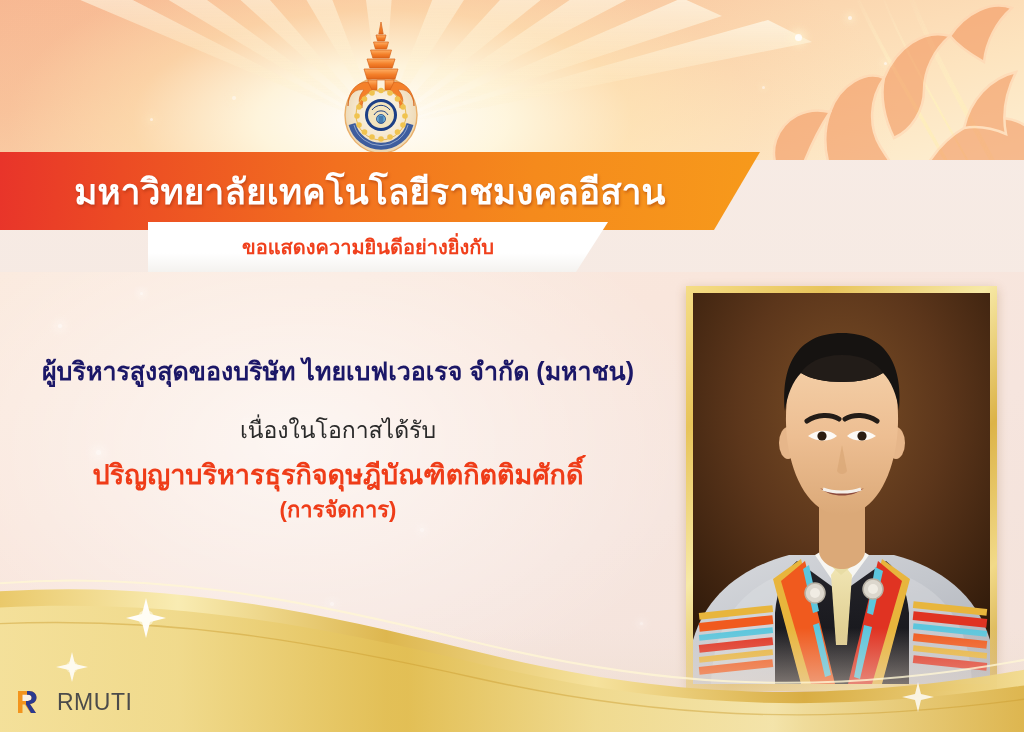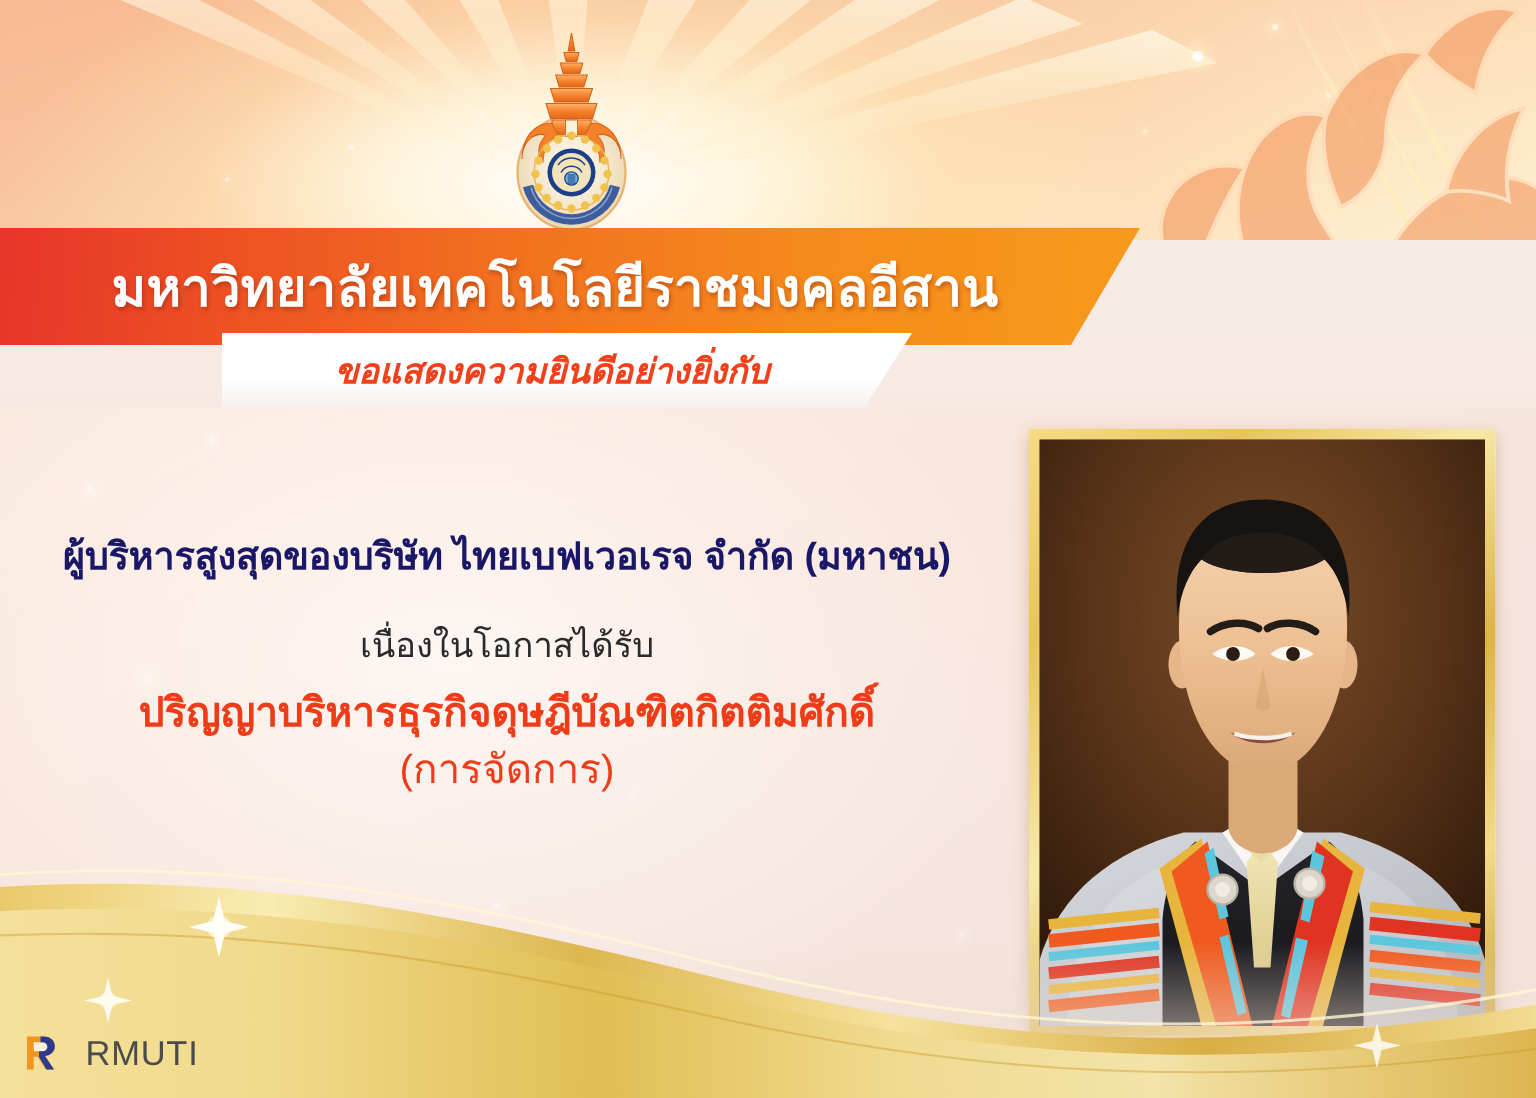--- a/index.html
+++ b/index.html
@@ -62,21 +62,21 @@
   
   .subbar {
     position:absolute; left:148px; top:222px; width:460px; height:50px;
     background:linear-gradient(180deg,#ffffff 0%,#ffffff 62%,#f4f2ef 100%);
     clip-path:polygon(0 0, 460px 0, 428px 50px, 0 50px);
     box-shadow:0 3px 6px rgba(150,80,40,.22);
   }
   .subbar-text {
     position:absolute; left:148px; top:222px; width:440px; height:50px;
     display:flex; align-items:center; justify-content:center;
-    color:#f0401c; font-size:23px; font-weight:bold; white-space:nowrap;font-style:italic;
+    color:#f0401c; font-size:20px; font-weight:bold; white-space:nowrap;
   }
 
   
   .panel {
     position:absolute; left:0; top:272px; width:1024px; height:460px;
     overflow:hidden;
     background:
       radial-gradient(ellipse 600px 400px at 300px 170px, rgba(255,255,255,.65) 0%, rgba(255,255,255,0) 68%),
       linear-gradient(160deg,#fbeade 0%,#f9e6dc 32%,#f6e5de 58%,#f3e2da 100%);
   }
@@ -103,21 +103,21 @@
     margin-top:30px;
     color:#2a2a2a; font-size:23px; font-weight:normal; line-height:1.2;
   }
   .degree {
     margin-top:14px;
     color:#ef3c18; font-size:27px; font-weight:bold;
     line-height:1.2; white-space:nowrap;
   }
   .field {
     margin-top:6px;
-    color:#ef3c18; font-size:27px; font-weight:normal; line-height:1.2;
+    color:#ef3c18; font-size:22px; font-weight:bold; line-height:1.2;
   }
 
   
   .photoframe {
     position:absolute; left:686px; top:286px; width:311px; height:405px;
     padding:7px;
     background:linear-gradient(135deg,#f5dd86 0%,#e8c45a 20%,#f7e9a6 42%,#dcb347 62%,#f2da88 82%,#cda13b 100%);
     box-shadow:0 3px 10px rgba(150,95,40,.3);
   }
   .photo {

